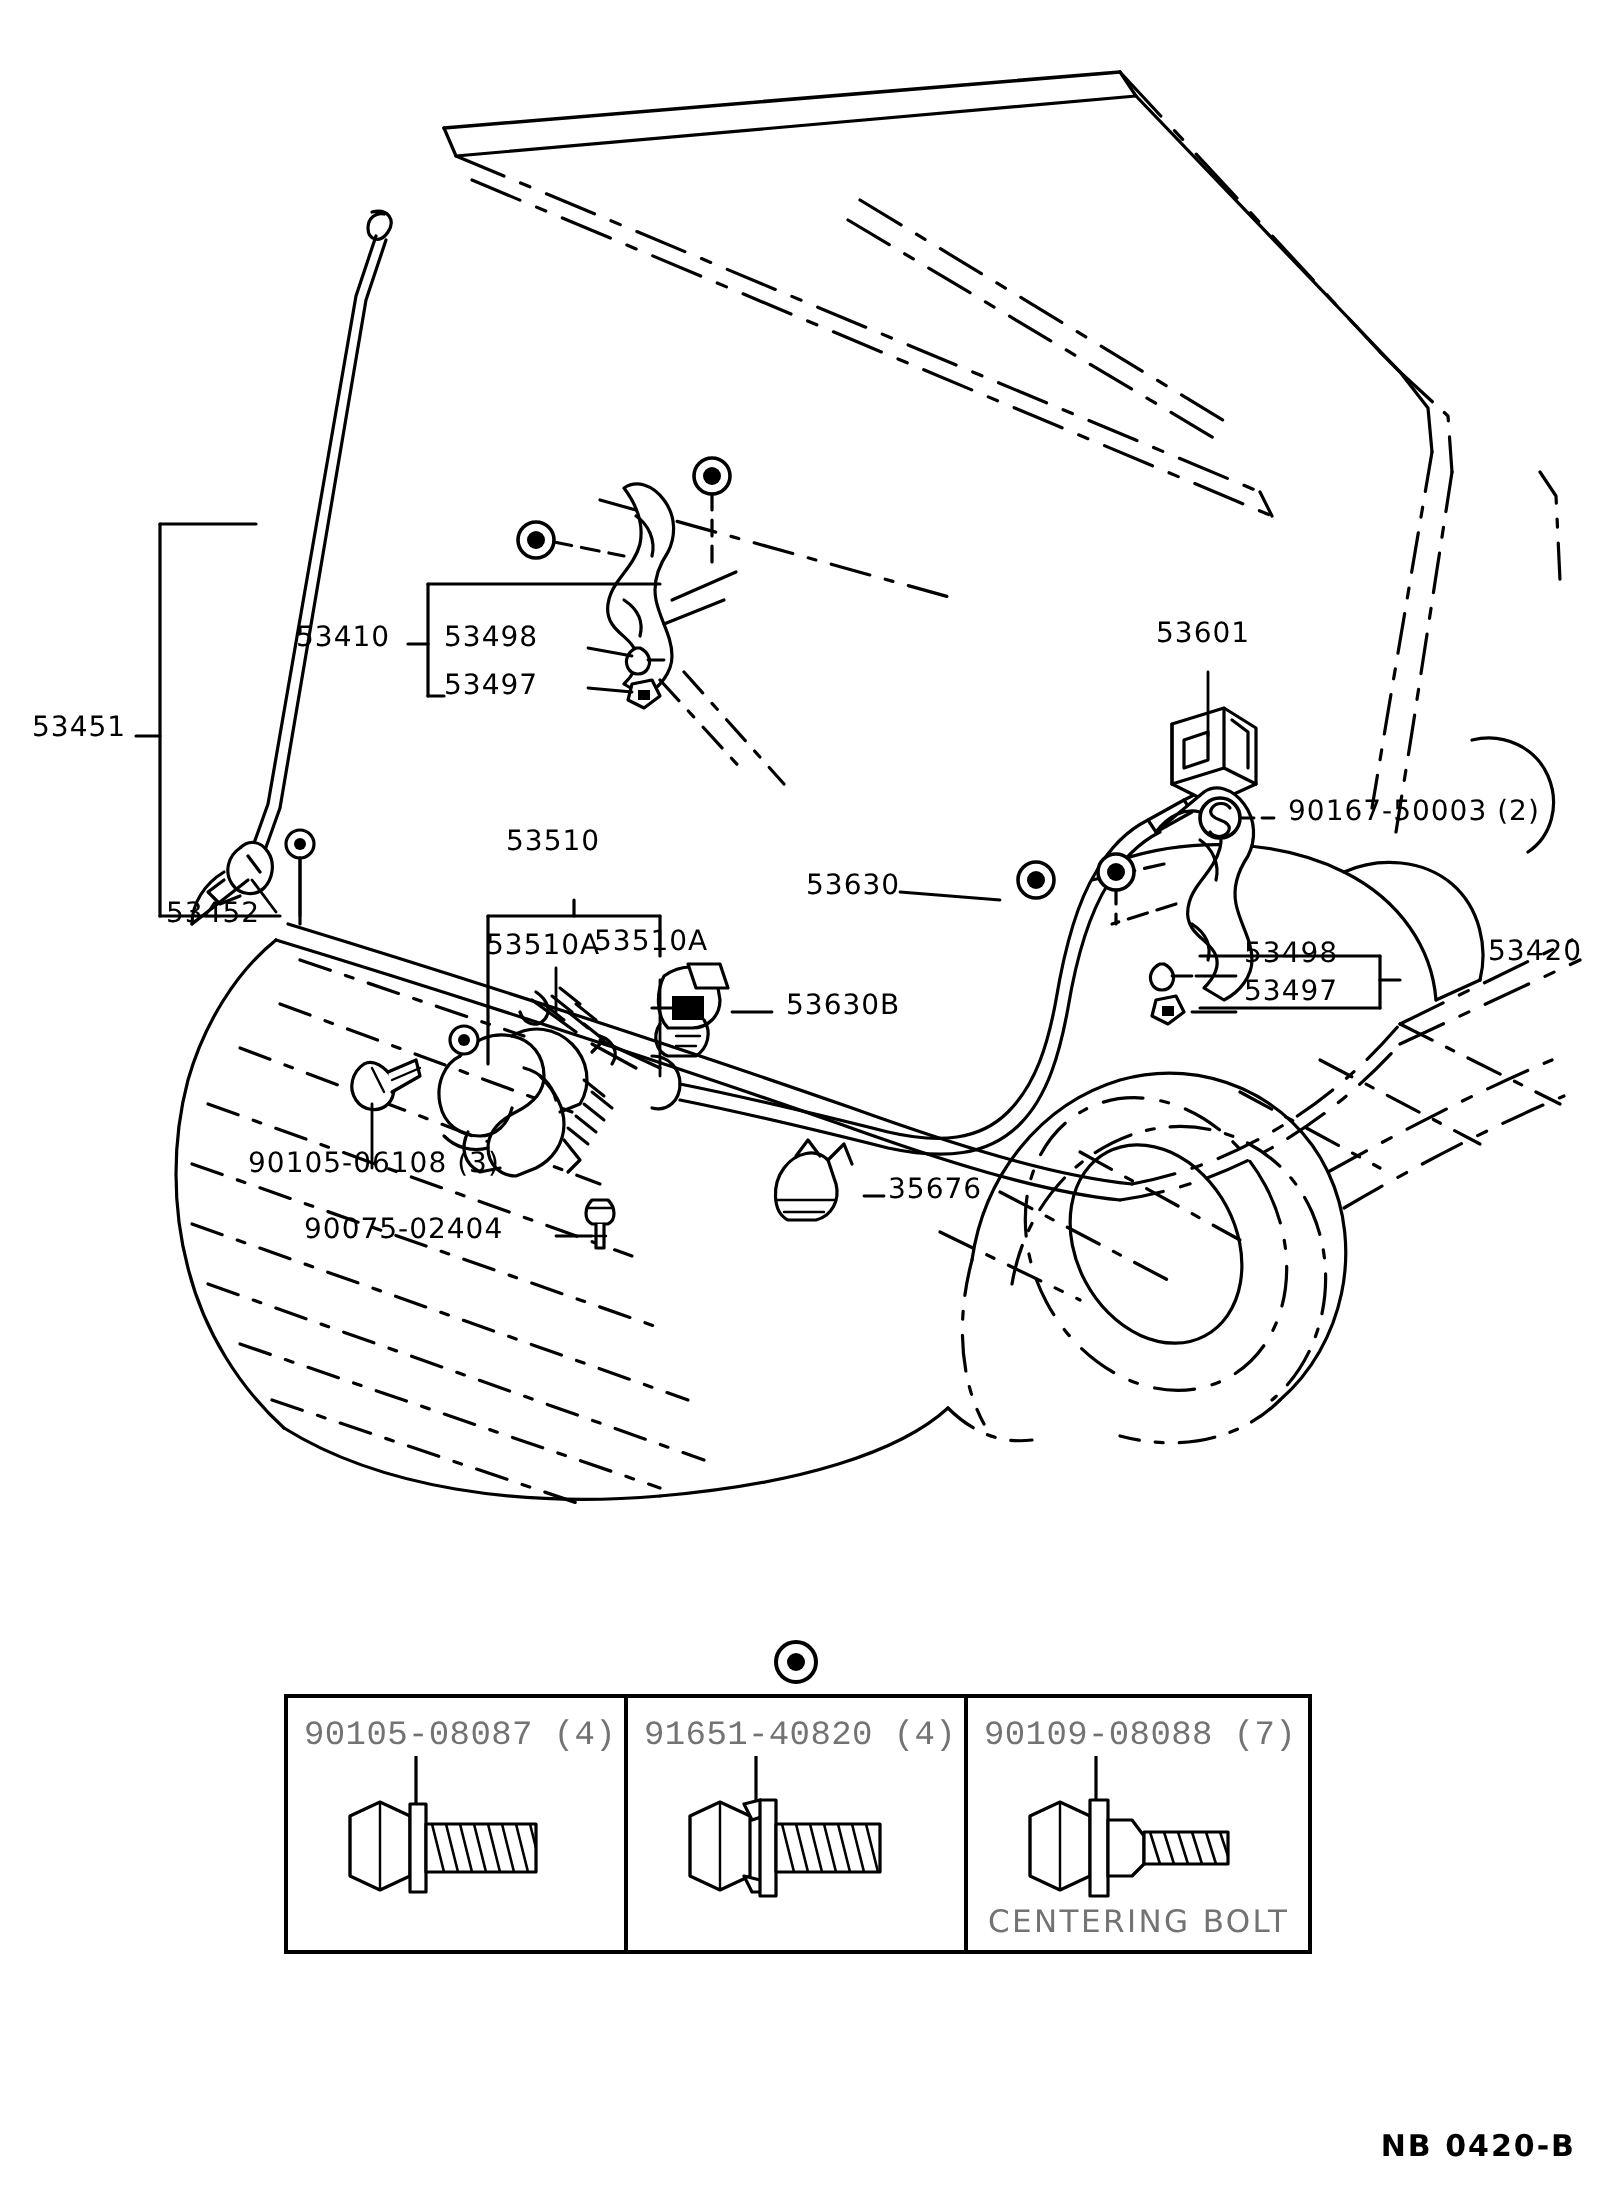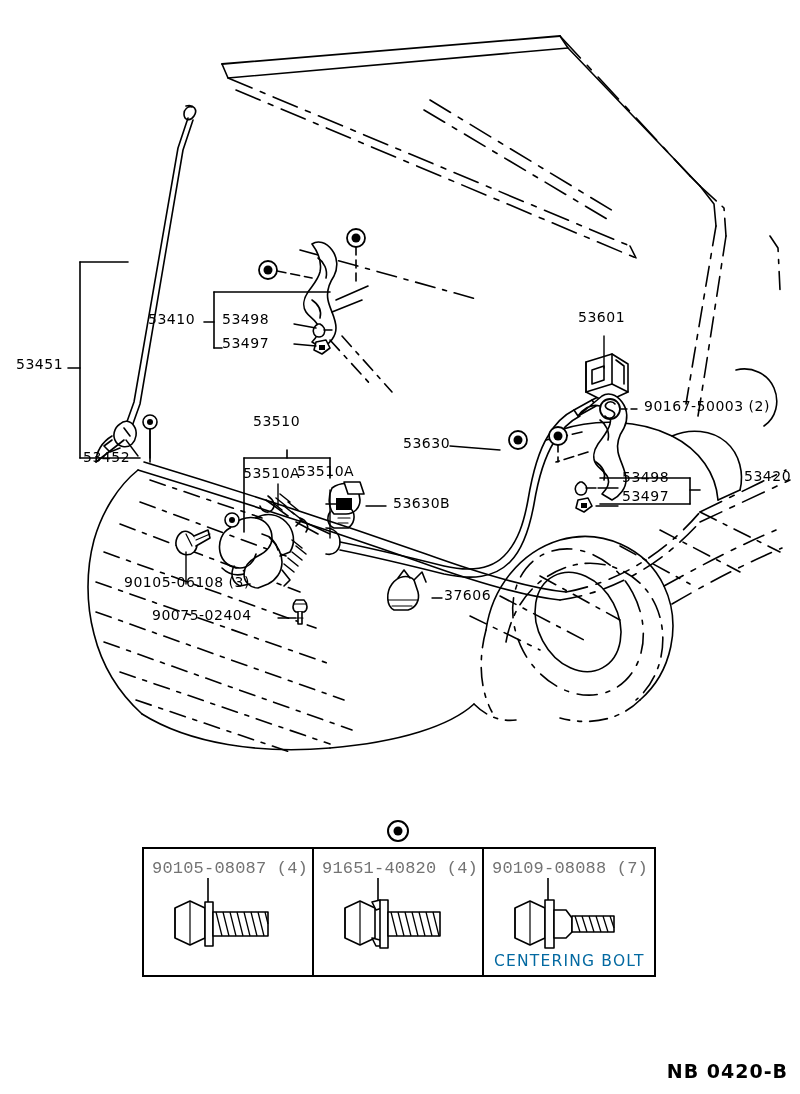--- a/index.html
+++ b/index.html
@@ -45,32 +45,32 @@
     letter-spacing: 0.2px;
     white-space: nowrap;
     color: #737373;
     line-height: 1;
   }
   .footer-code {
     position: absolute;
     right: 12px;
     bottom: 12px;
     font-family: "DejaVu Sans", sans-serif;
-    font-size: 19px;
+    font-size: 15px;
     font-weight: bold;
     letter-spacing: 1px;
     color: #000;
   }
   .centering-lbl {
     position: absolute;
     font-family: "DejaVu Sans", sans-serif;
     font-size: 15.5px;
     letter-spacing: 1.2px;
     white-space: nowrap;
-    color: #0369a1;
+    color: #737373;
   }
 </style>
 </head>
 <body>
 
 <div id="diagram-root">
 
   <svg class="layer" viewBox="0 0 800 1094">
     <g fill="none" stroke="#000" stroke-width="1.6" stroke-linecap="round" stroke-linejoin="round">
 
@@ -387,21 +387,21 @@
   <div class="lbl" style="left:696px; top:469px;margin-left:48px;">53420</div>
 
   <div class="lbl" style="left:622px; top:470px;">53498</div>
 
   <div class="lbl" style="left:622px; top:489px;">53497</div>
 
   <div class="lbl" style="left:124px; top:575px;">90105-06108 (3)</div>
 
   <div class="lbl" style="left:152px; top:608px;">90075-02404</div>
 
-  <div class="lbl" style="left:444px; top:588px;">37606</div>
+  <div class="lbl" style="left:444px; top:588px;">35676</div>
 
   <svg class="layer" viewBox="0 0 800 1094">
     <g fill="none" stroke="#000" stroke-width="2" stroke-linecap="square">
 
       <rect x="143" y="848" width="512" height="128"></rect>
 
       <path d="M313 848 L313 976"></path>
       <path d="M483 848 L483 976"></path>
     </g>
 

